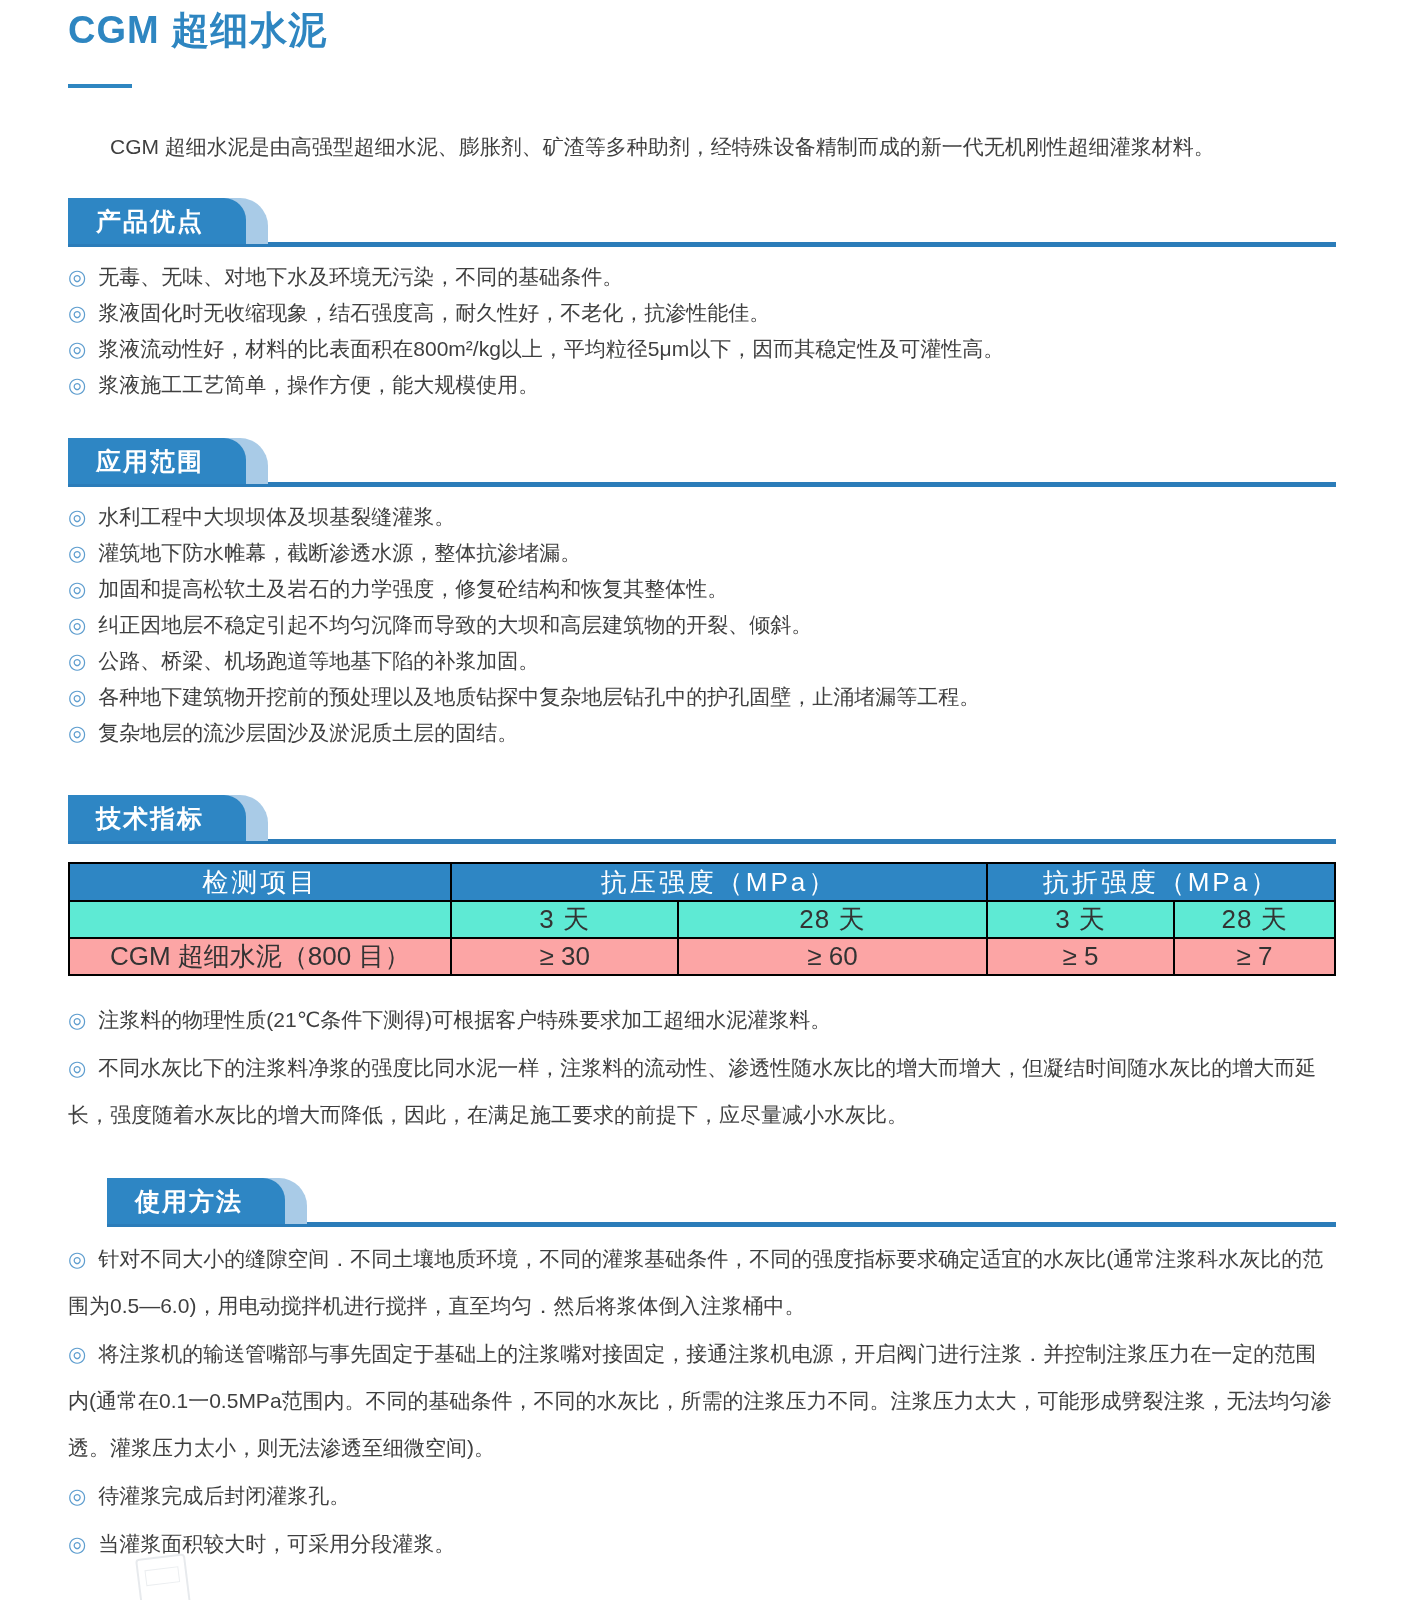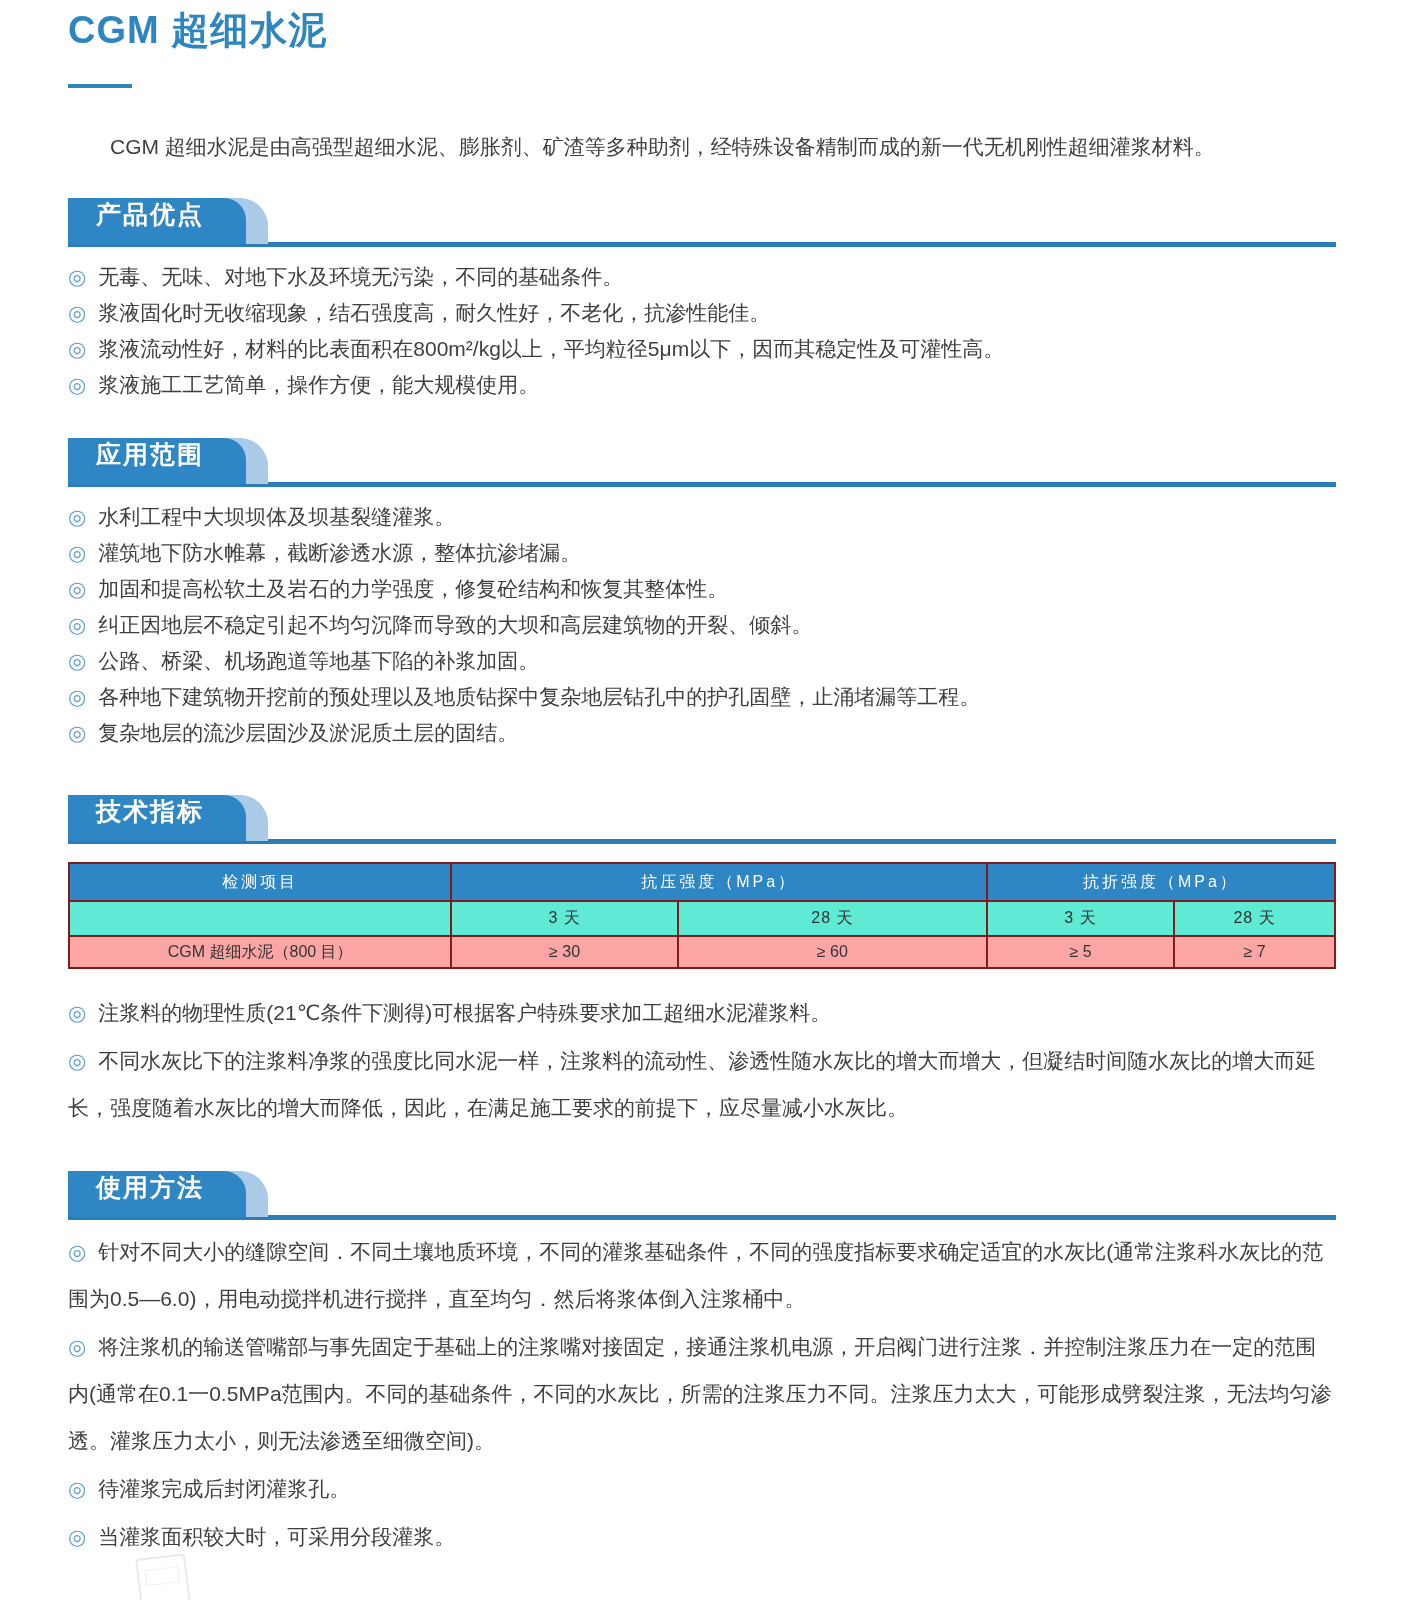--- a/index.html
+++ b/index.html
@@ -57,20 +57,21 @@
   .sec-tab {
     position: absolute;
     left: 0;
     bottom: -2px;
     height: 46px;
     width: 178px;
     background: #2e86c4;
     border-top-right-radius: 22px;
     color: #ffffff;
     display: flex;
+    align-items: center;
     padding-left: 28px;
     box-sizing: border-box;
     font-size: 25px;
     font-weight: bold;
     letter-spacing: 2px;
   }
   
   ul.blist {
     list-style: none;
     margin: 17px 0 0 0;
@@ -94,23 +95,23 @@
   }
   ul.loose { margin-top: 8px; }
   
   table.spec {
     width: 100%;
     border-collapse: collapse;
     margin-top: 18px;
     table-layout: fixed;
   }
   table.spec th, table.spec td {
-    border: 2px solid #7f1d1d;
+    border: 2px solid #000000;
     text-align: center;
-    font-size: 16px;
+    font-size: 26px;
     font-weight: normal;
     padding: 0;
   }
   tr.t-blue th {
     background: #2e86c4;
     color: #ffffff;
     height: 36px;
     letter-spacing: 3px;
   }
   tr.t-gray td {
@@ -120,21 +121,21 @@
     letter-spacing: 1px;
   }
   tr.t-data td {
     background: #fca5a5;
     height: 30px;
     color: #333333;
   }
   .mt-adv  { margin-top: 34px; }
   .mt-app  { margin-top: 38px; }
   .mt-spec { margin-top: 47px; }
-  .mt-use  { margin-top: 38px; }
+  .mt-use  { margin-top: 38px; margin-left: 39px; }
   
   .bag {
     position: absolute;
     left: 140px;
     top: 1556px;
     width: 46px;
     height: 80px;
     border: 2px solid #e2e5e9;
     border-radius: 4px;
     transform: rotate(-7deg);

